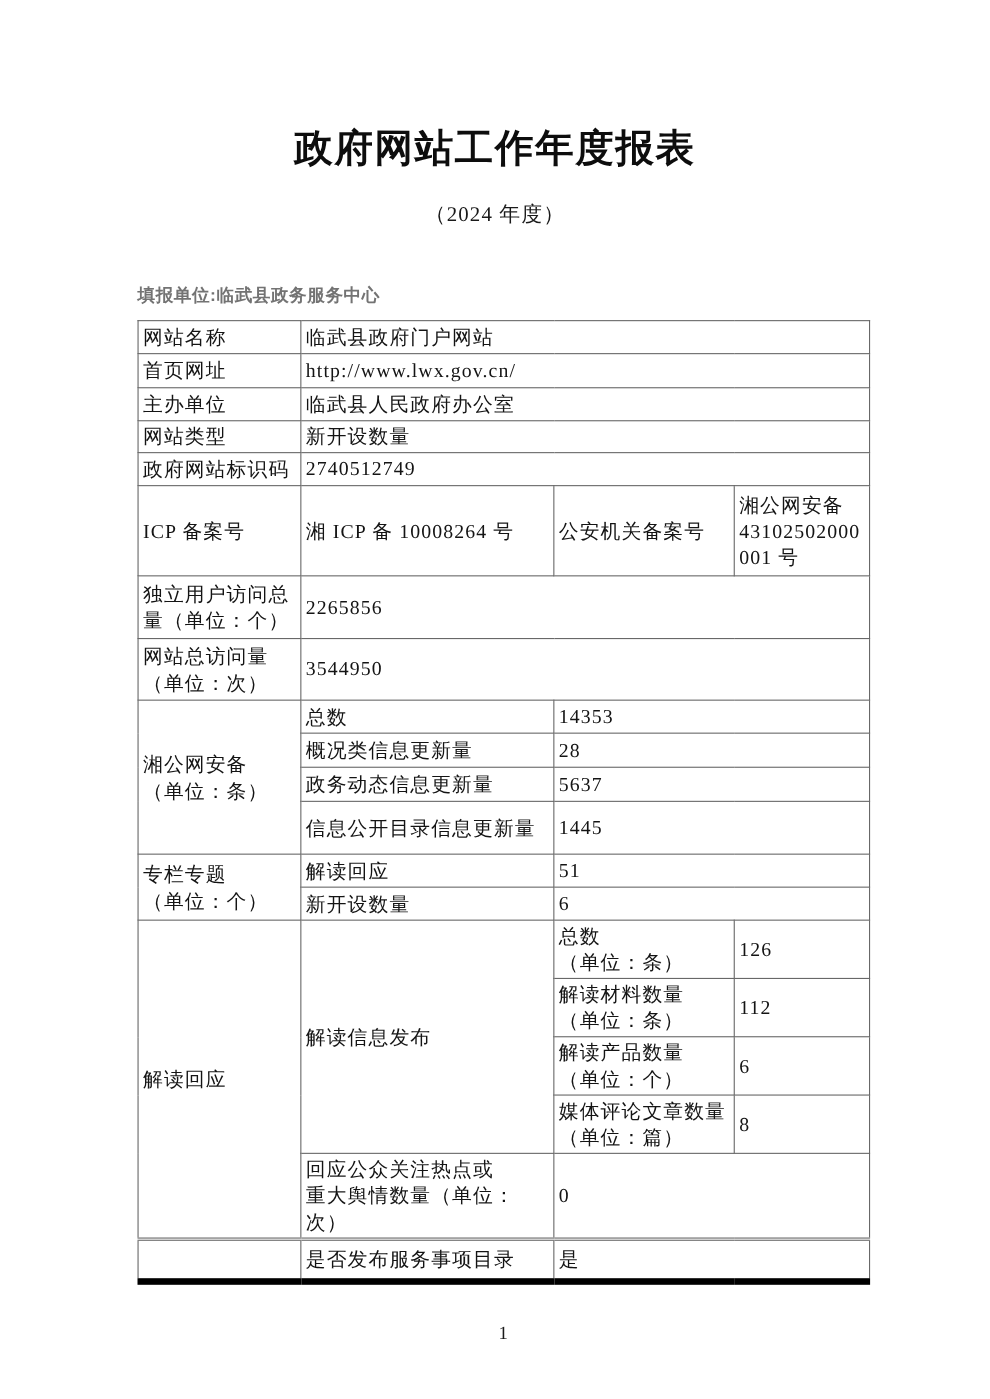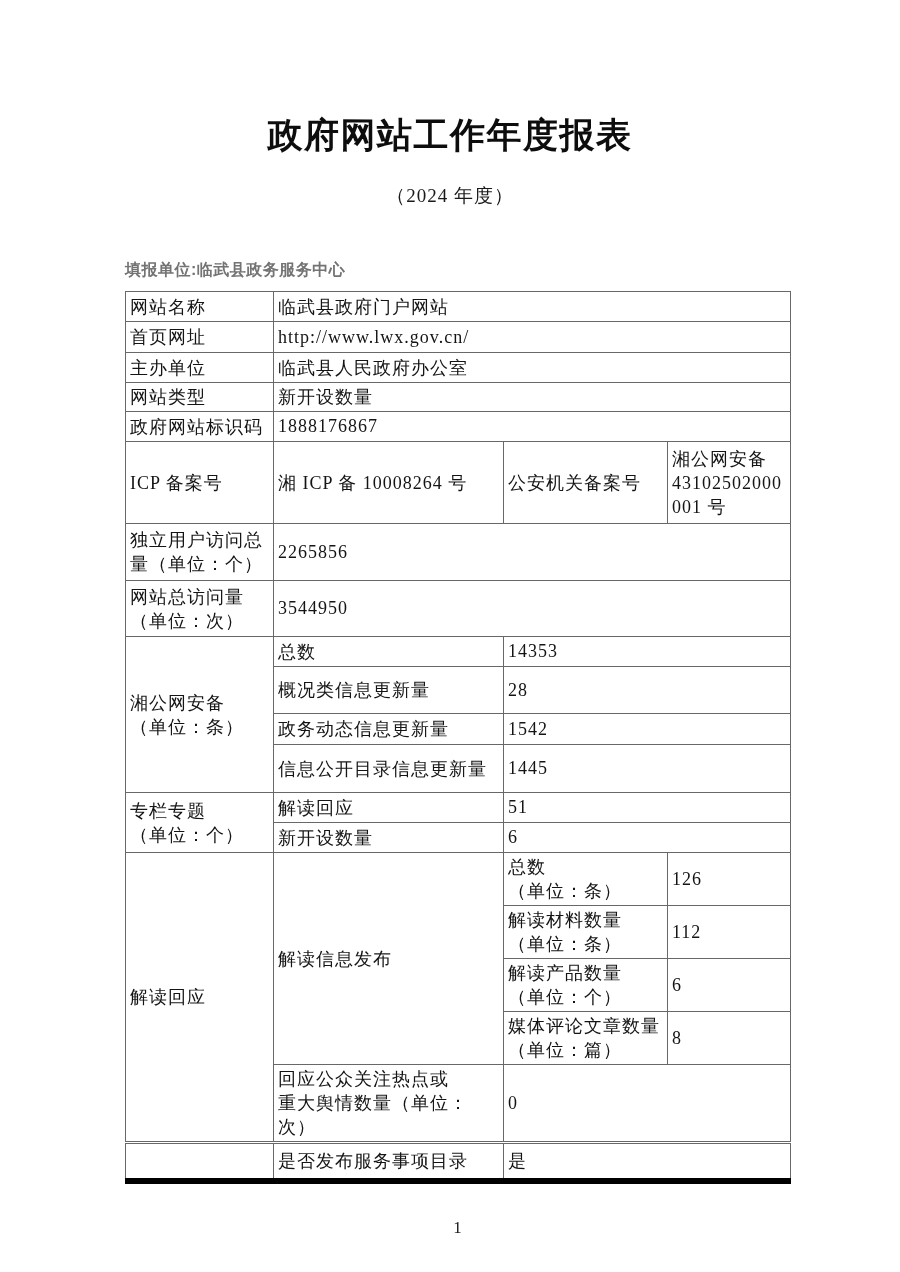--- a/index.html
+++ b/index.html
@@ -97,21 +97,21 @@
     <tr style="height:30px">
       <td>主办单位</td>
       <td colspan="3">临武县人民政府办公室</td>
     </tr>
     <tr style="height:17px">
       <td>网站类型</td>
       <td colspan="3">新开设数量</td>
     </tr>
     <tr style="height:30px">
       <td>政府网站标识码</td>
-      <td colspan="3">1888176867</td>
+      <td colspan="3">2740512749</td>
     </tr>
     <tr style="height:82px">
       <td>ICP 备案号</td>
       <td>湘 ICP 备 10008264 号</td>
       <td>公安机关备案号</td>
       <td class="ml">湘公网安备
 43102502000
 001 号</td>
     </tr>
     <tr style="height:57px">
@@ -123,27 +123,27 @@
       <td class="ml">网站总访问量
 （单位：次）</td>
       <td colspan="3">3544950</td>
     </tr>
     <tr style="height:30px">
       <td rowspan="4" class="ml">湘公网安备
 （单位：条）</td>
       <td>总数</td>
       <td colspan="2">14353</td>
     </tr>
-    <tr style="height:47px">
+    <tr style="height:31px">
       <td>概况类信息更新量</td>
       <td colspan="2">28</td>
     </tr>
     <tr style="height:31px">
       <td>政务动态信息更新量</td>
-      <td colspan="2">1542</td>
+      <td colspan="2">5637</td>
     </tr>
     <tr style="height:48px">
       <td>信息公开目录信息更新量</td>
       <td colspan="2">1445</td>
     </tr>
     <tr style="height:30px">
       <td rowspan="2" class="ml">专栏专题
 （单位：个）</td>
       <td>解读回应</td>
       <td colspan="2">51</td>

